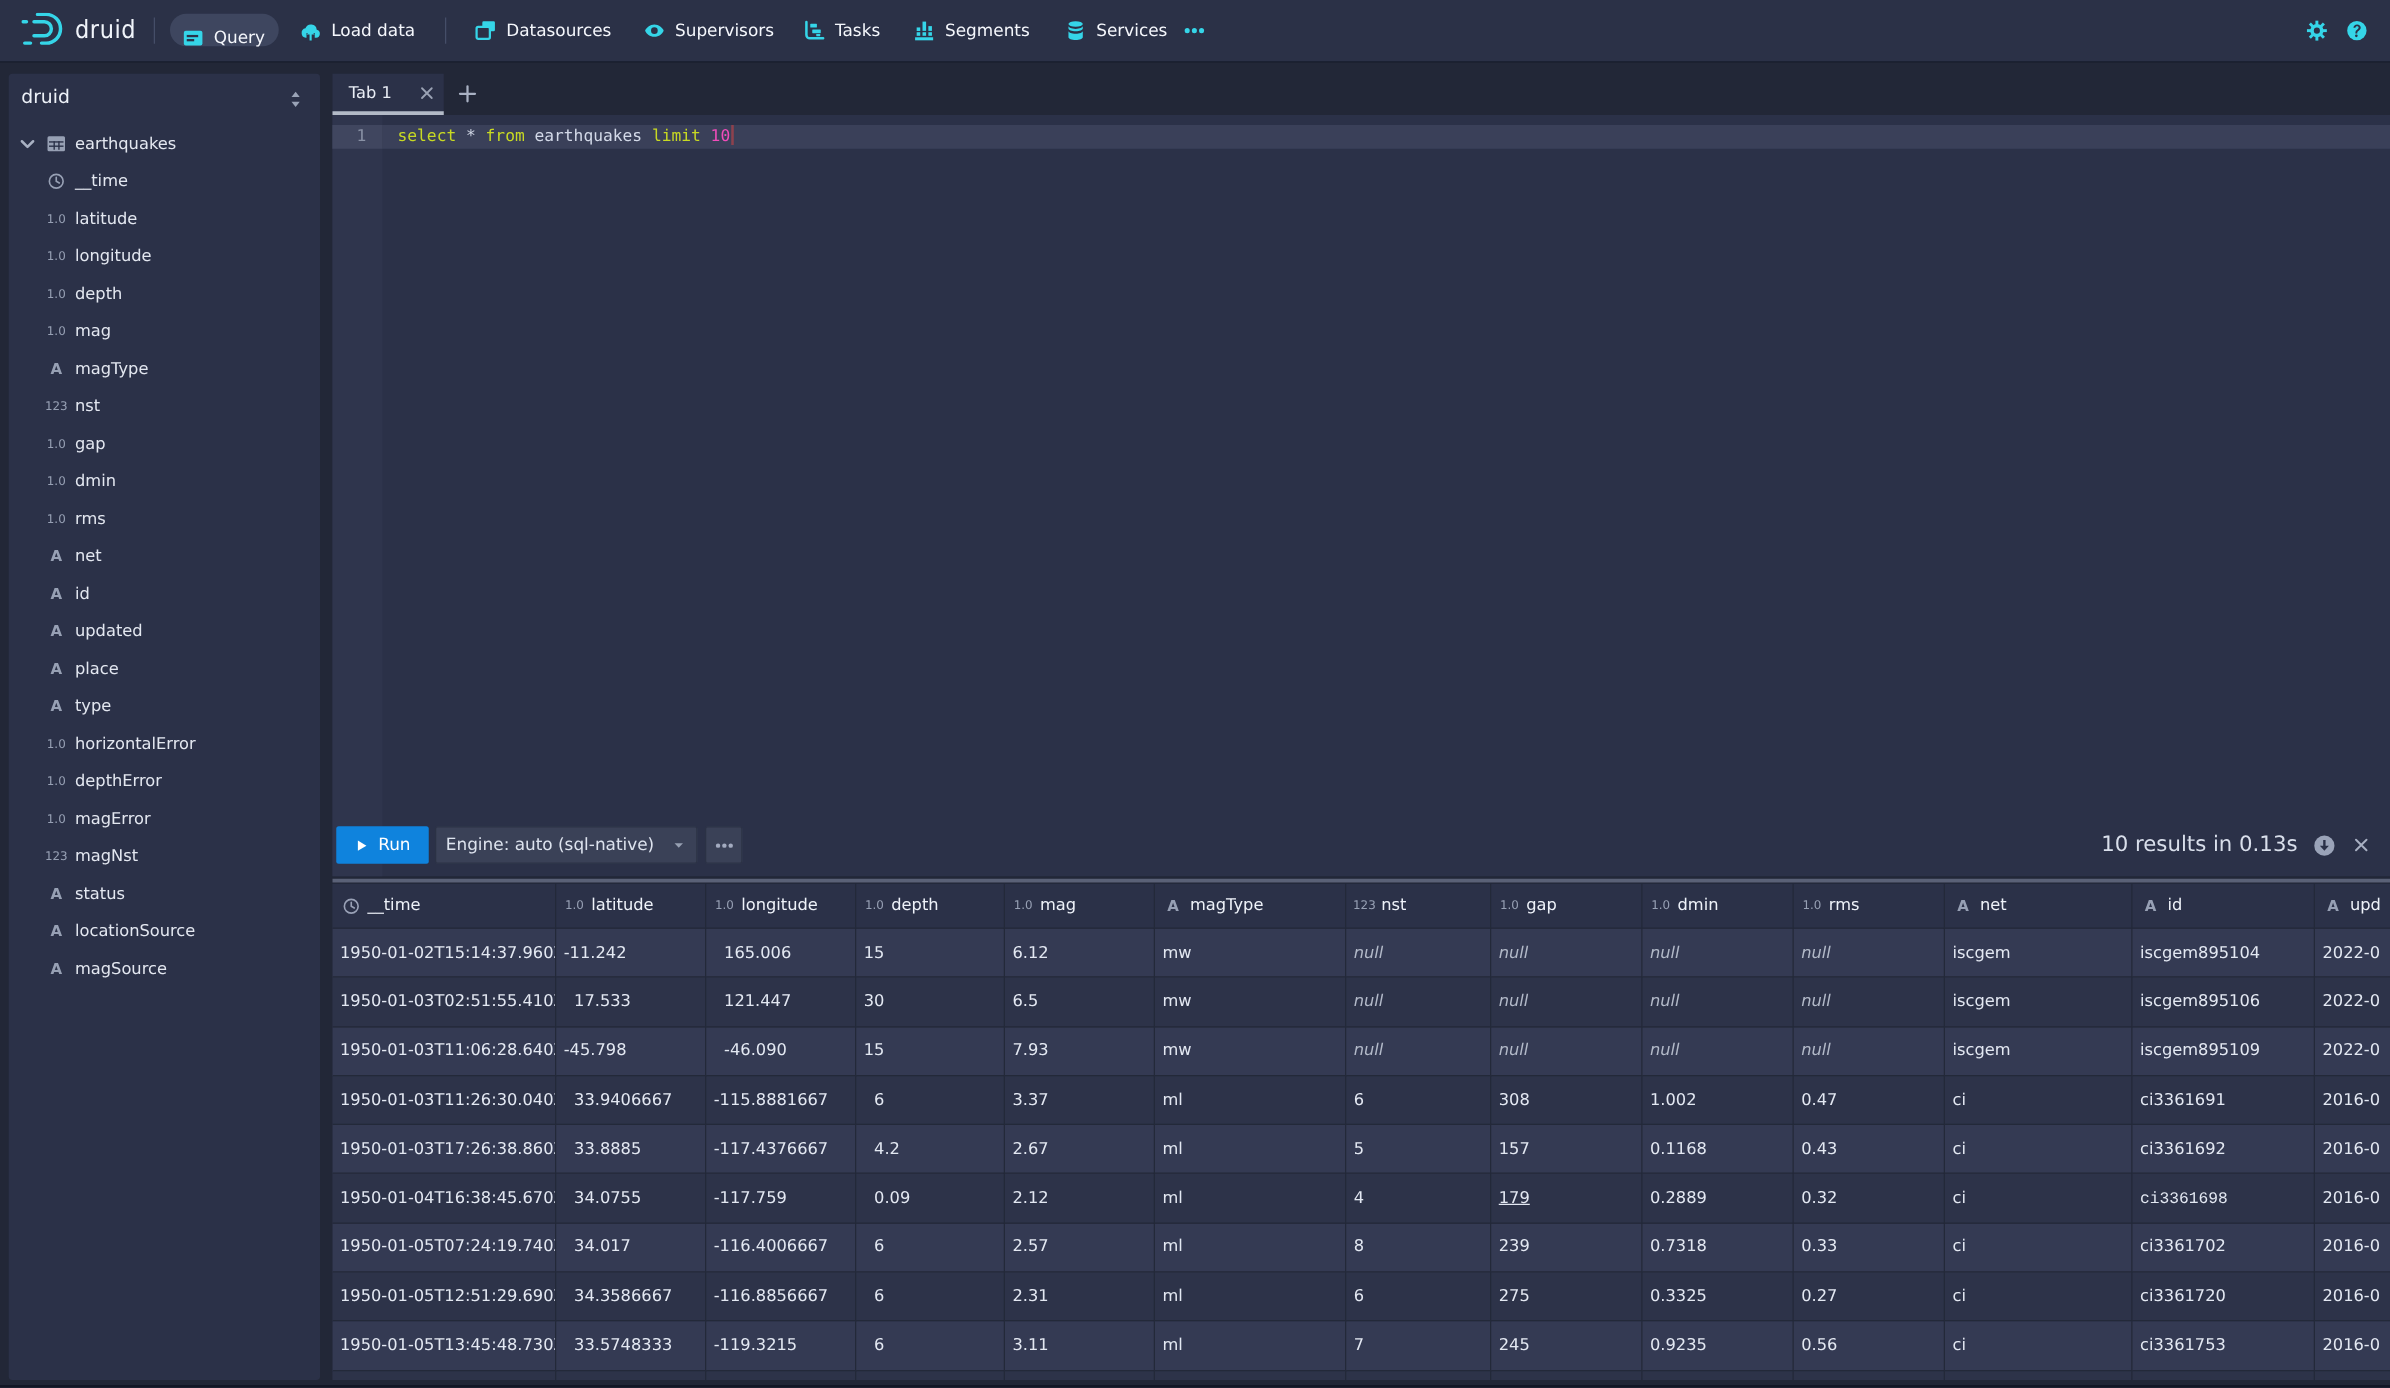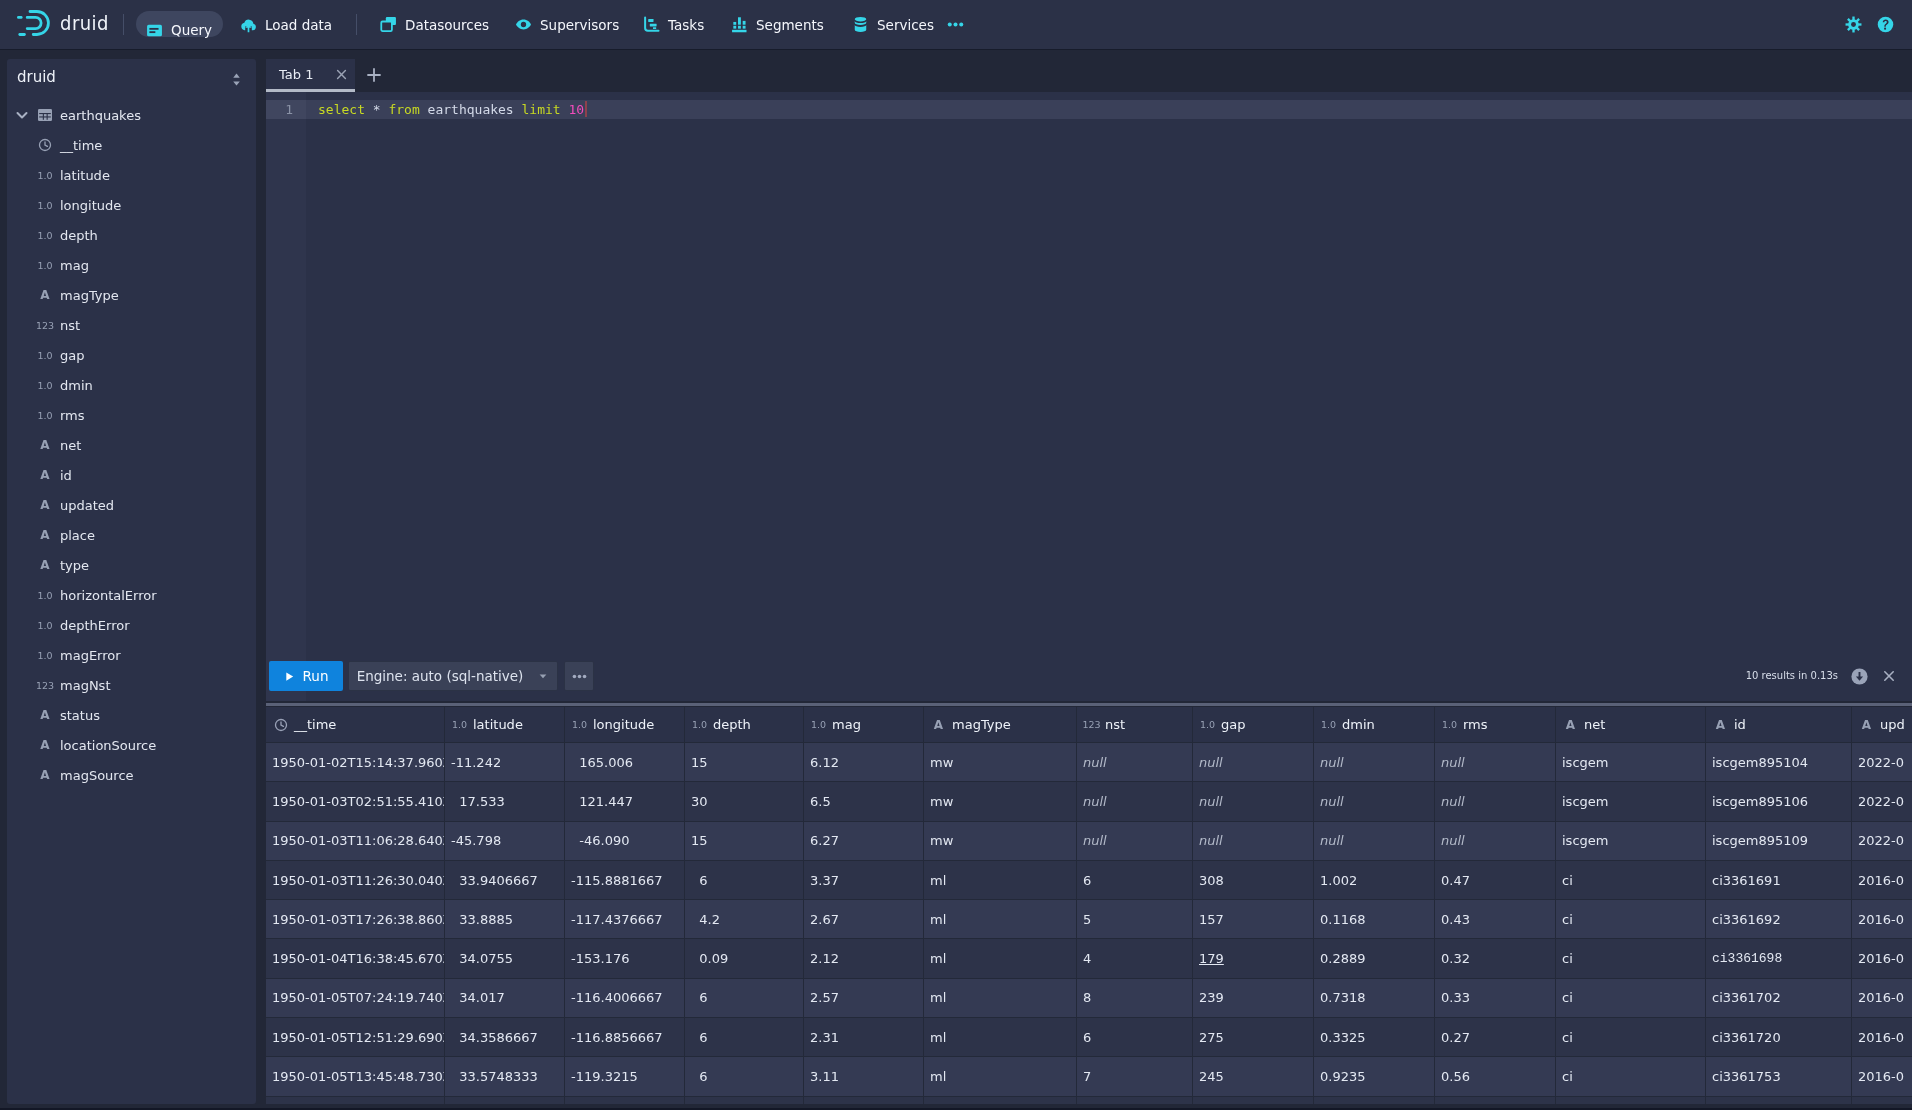--- a/index.html
+++ b/index.html
@@ -76,21 +76,21 @@
 
   
   #runbar{position:absolute;left:0;bottom:10px;width:100%;height:30px;}
   .rb-btn{position:absolute;top:0;height:30px;border-radius:2px;display:flex;align-items:center;justify-content:center;cursor:pointer;
     background:var(--btn-bg);color:#dde3ee;font-size:13.5px;box-shadow:inset 0 0 0 1px rgba(17,22,38,.35);}
   #run-btn{left:3px;width:74px;background:var(--run-blue);color:#ffffff;box-shadow:none;}
   #run-btn .play{margin-right:8px;display:flex;}
   #engine-btn{left:82px;width:210px;}
   #engine-btn .caret{margin-left:14px;display:flex;color:#97a0b2;}
   #query-more-btn{left:298px;width:30px;color:#a3abc0;}
-  #result-status{position:absolute;right:74px;top:0;height:30px;line-height:30px;font-size:10px;color:#d9dfeb;}
+  #result-status{position:absolute;right:74px;top:0;height:30px;line-height:30px;font-size:17px;color:#d9dfeb;}
   #download-btn{position:absolute;left:1578px;top:0;width:30px;height:30px;display:flex;align-items:center;justify-content:center;color:#9aa3b8;cursor:pointer;}
   #result-close-btn{position:absolute;left:1608px;top:0;width:30px;height:30px;display:flex;align-items:center;justify-content:center;color:#a8b0c2;cursor:pointer;}
 
   
   #splitter{position:absolute;left:266px;top:703px;width:1646px;height:3px;background:#5a6177;cursor:row-resize;}
 
   
   #results{position:absolute;left:266px;top:707px;width:1646px;height:397px;background:var(--row-even);overflow:hidden;}
   .r-row{display:flex;width:1920px;}
   .r-row.hdr{height:36px;background:var(--panel-bg);}
@@ -571,21 +571,21 @@
       <div class="r-cell" style="width: 121px;"><span class="null">null</span></div>
       <div class="r-cell" style="width: 150px;">iscgem</div>
       <div class="r-cell" style="width: 146px;">iscgem895106</div>
       <div class="r-cell" style="width: 334px;">2022-0</div>
     </div>
     <div class="r-row data odd">
       <div class="r-cell" style="width: 179px;">1950-01-03T11:06:28.640Z</div>
       <div class="r-cell" style="width: 120px;">-45.798</div>
       <div class="r-cell" style="width: 120px;"> -46.090</div>
       <div class="r-cell" style="width: 119px;">15</div>
-      <div class="r-cell" style="width: 120px;">6.27</div>
+      <div class="r-cell" style="width: 120px;">7.93</div>
       <div class="r-cell" style="width: 153px;">mw</div>
       <div class="r-cell" style="width: 116px;"><span class="null">null</span></div>
       <div class="r-cell" style="width: 121px;"><span class="null">null</span></div>
       <div class="r-cell" style="width: 121px;"><span class="null">null</span></div>
       <div class="r-cell" style="width: 121px;"><span class="null">null</span></div>
       <div class="r-cell" style="width: 150px;">iscgem</div>
       <div class="r-cell" style="width: 146px;">iscgem895109</div>
       <div class="r-cell" style="width: 334px;">2022-0</div>
     </div>
     <div class="r-row data even">
@@ -614,21 +614,21 @@
       <div class="r-cell" style="width: 121px;">157</div>
       <div class="r-cell" style="width: 121px;">0.1168</div>
       <div class="r-cell" style="width: 121px;">0.43</div>
       <div class="r-cell" style="width: 150px;">ci</div>
       <div class="r-cell" style="width: 146px;">ci3361692</div>
       <div class="r-cell" style="width: 334px;">2016-0</div>
     </div>
     <div class="r-row data even">
       <div class="r-cell" style="width: 179px;">1950-01-04T16:38:45.670Z</div>
       <div class="r-cell" style="width: 120px;"> 34.0755</div>
-      <div class="r-cell" style="width: 120px;">-153.176</div>
+      <div class="r-cell" style="width: 120px;">-117.759</div>
       <div class="r-cell" style="width: 119px;"> 0.09</div>
       <div class="r-cell" style="width: 120px;">2.12</div>
       <div class="r-cell" style="width: 153px;">ml</div>
       <div class="r-cell" style="width: 116px;">4</div>
       <div class="r-cell" style="width: 121px; text-decoration: underline;">179</div>
       <div class="r-cell" style="width: 121px;">0.2889</div>
       <div class="r-cell" style="width: 121px;">0.32</div>
       <div class="r-cell" style="width: 150px;">ci</div>
       <div class="r-cell" style="width: 146px; font-family: Liberation Mono, monospace;">ci3361698</div>
       <div class="r-cell" style="width: 334px;">2016-0</div>

